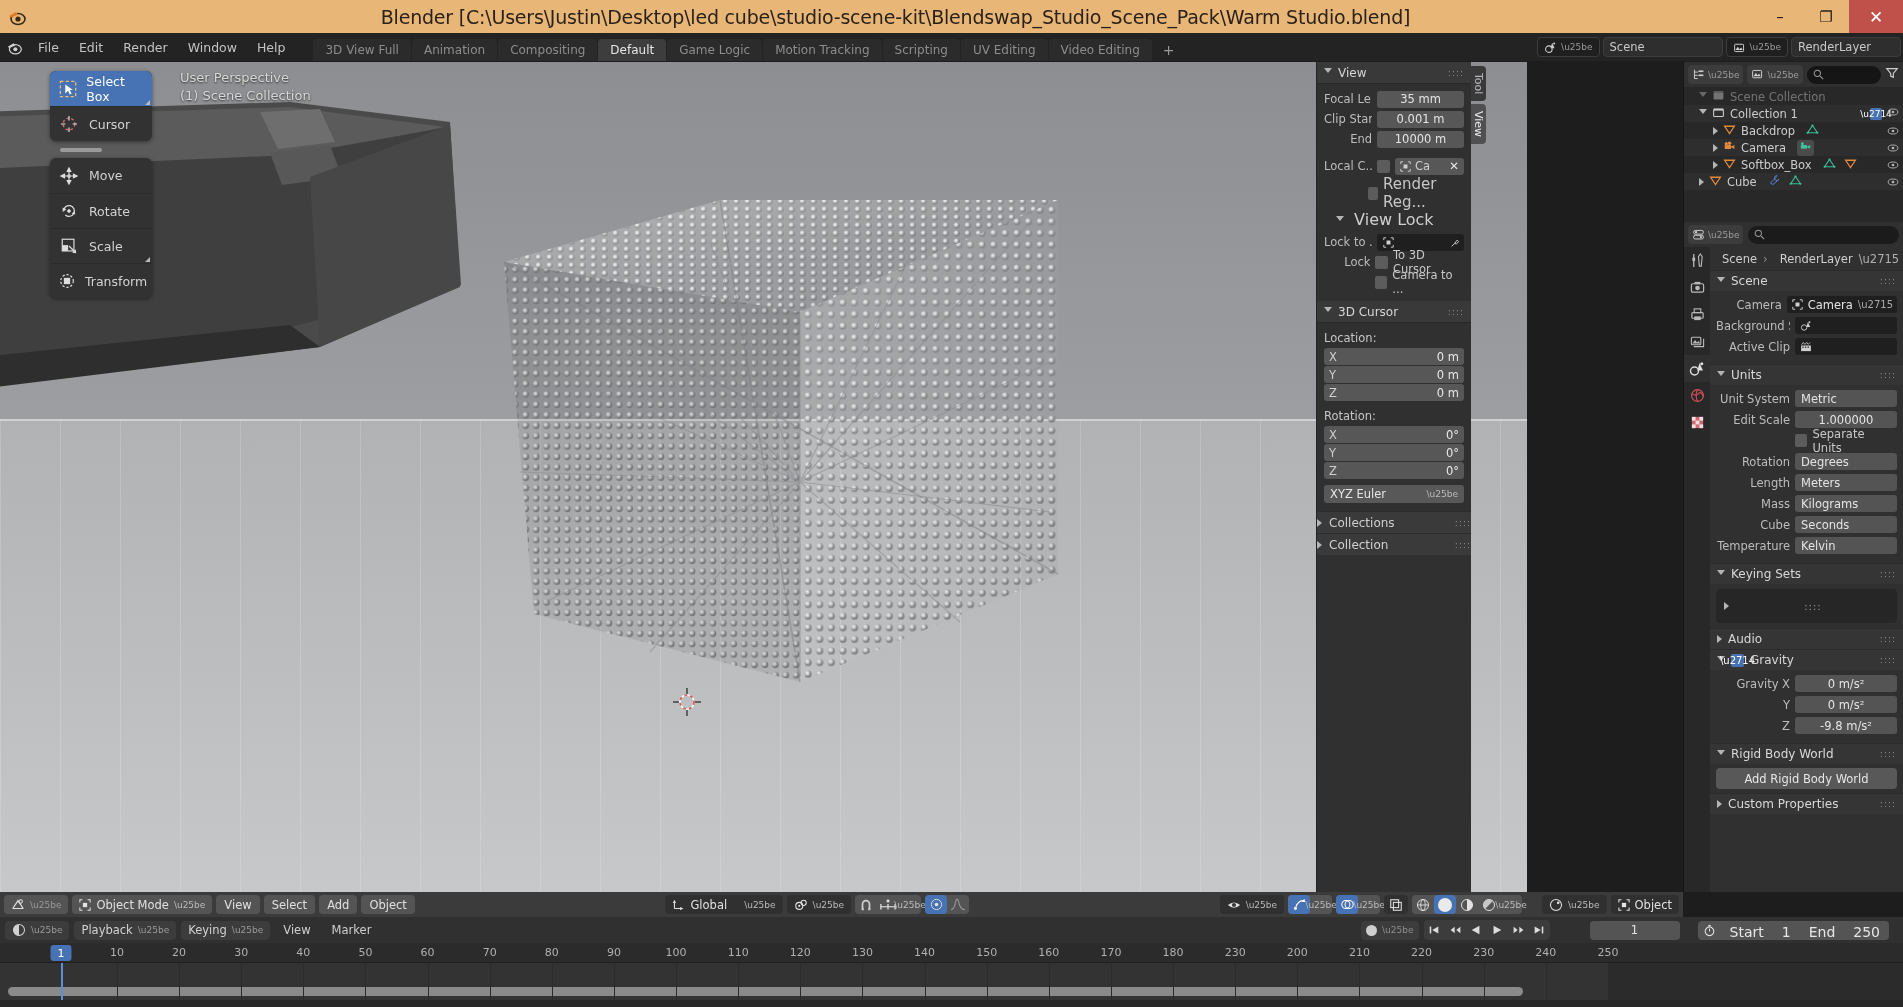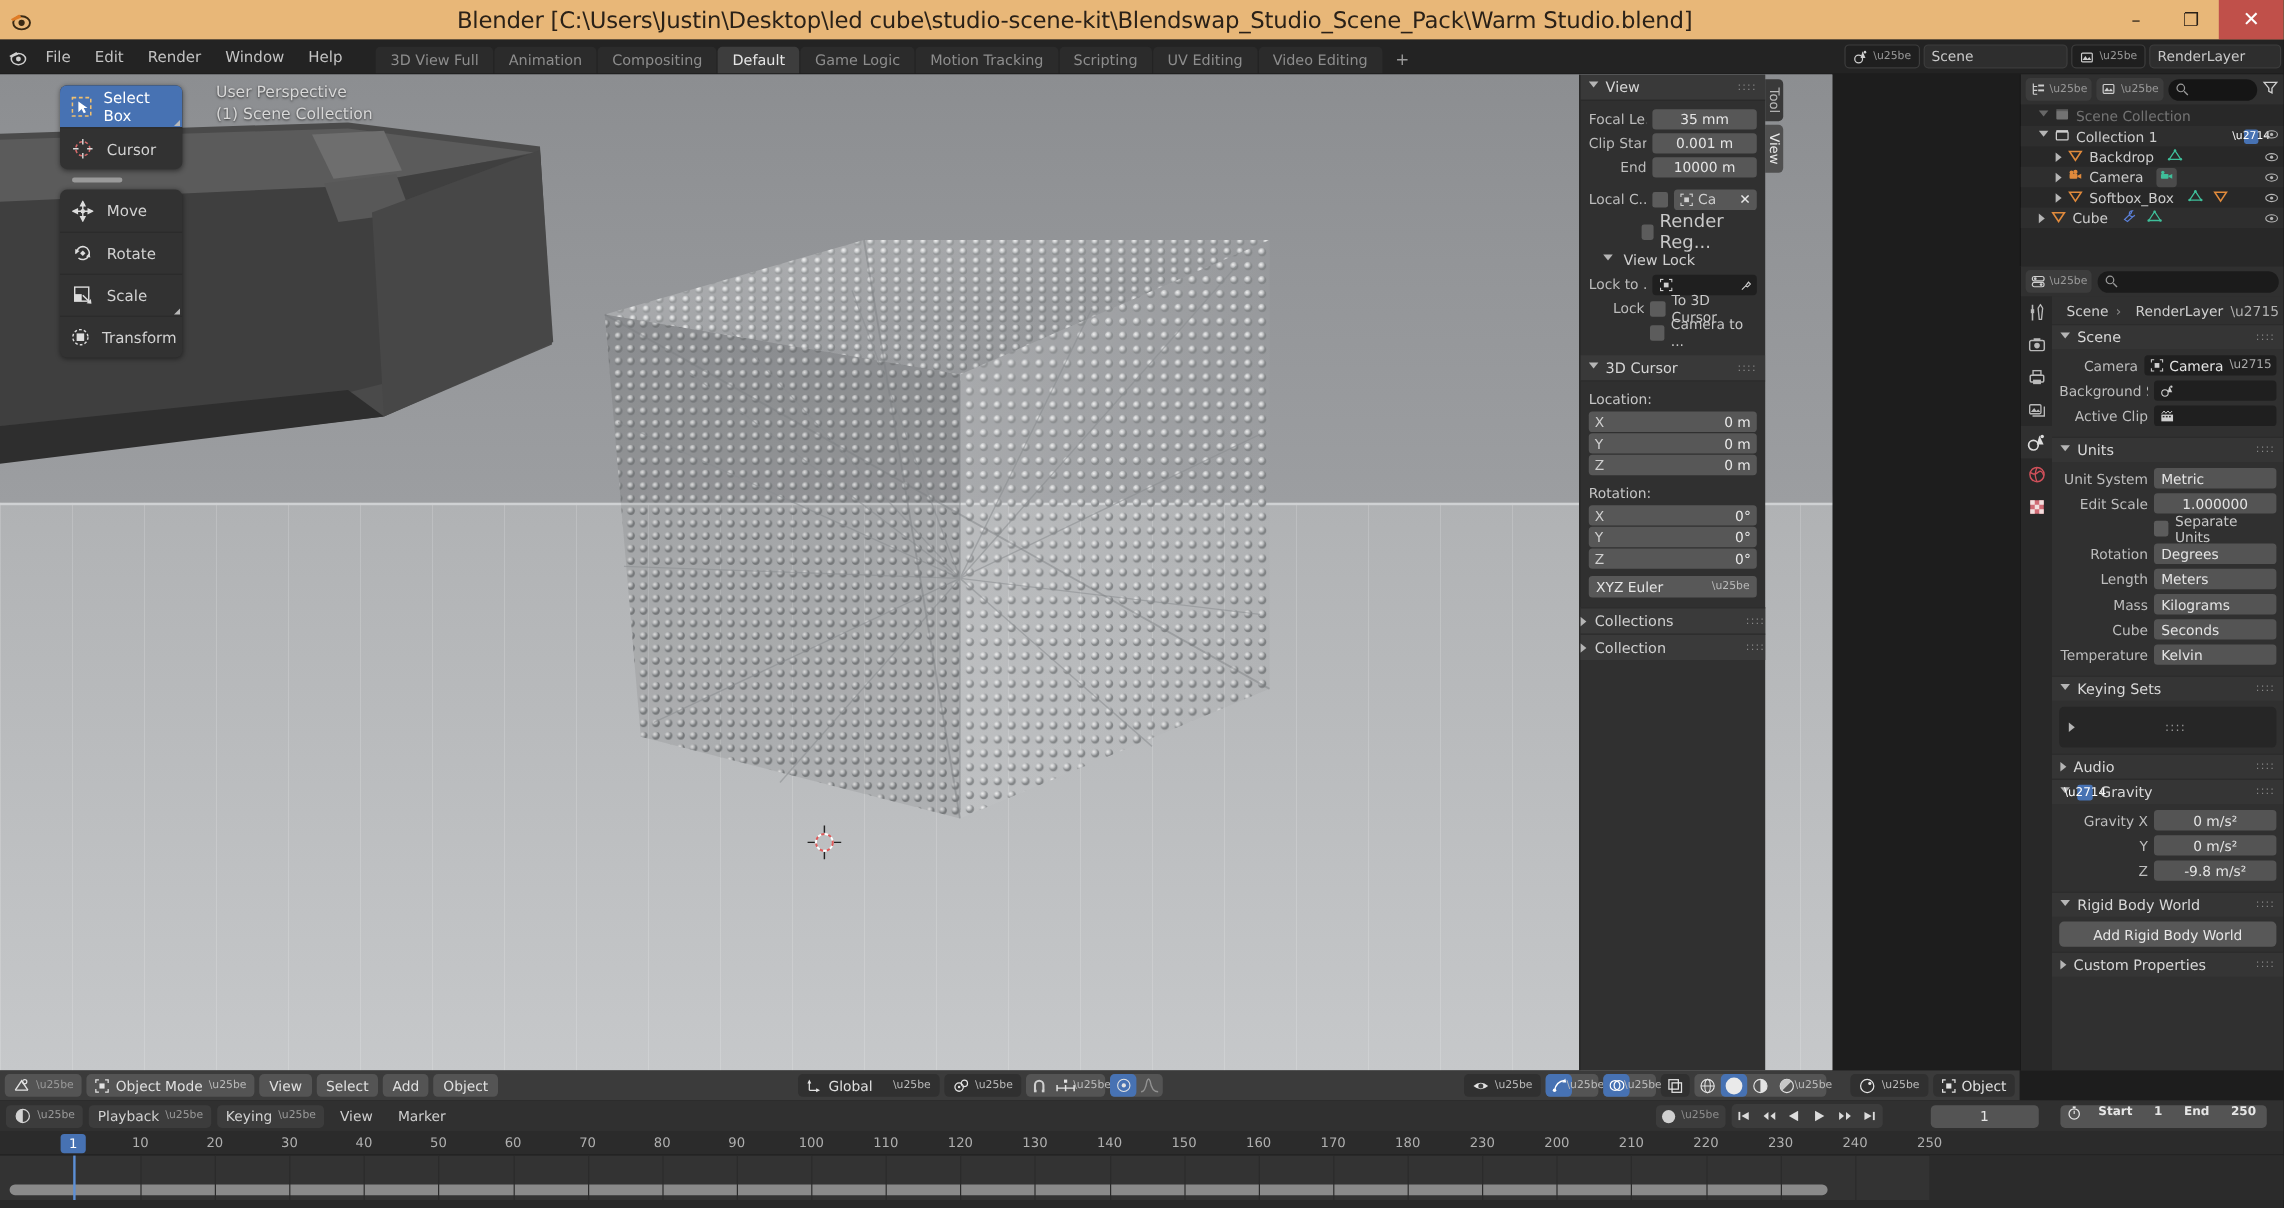--- a/index.html
+++ b/index.html
@@ -79,21 +79,21 @@
   .np-row { display:flex; align-items:center; height:18px; margin-bottom:2px; gap:5px; }
   .np-lbl { color:#bdbdbd; font-size:11.5px; text-align:right; width:48px; white-space:nowrap; overflow:hidden;}
   .np-val { flex:1; background:#575757; border-radius:3px; height:17px; color:#e4e4e4;
      font-size:11.5px; display:flex; align-items:center; justify-content:center; }
   .np-val.dark { background:#1f1f1f; justify-content:flex-start; padding-left:6px; }
   .np-vsplit { flex:1; background:#575757; border-radius:3px; height:17px; color:#dcdcdc;
      font-size:11.5px; display:flex; align-items:center; padding:0 5px; }
   .np-vsplit .l { color:#cfcfcf; }
   .np-vsplit .r { margin-left:auto; color:#e8e8e8; }
   .np-chk { width:13px; height:13px; background:#5c5c5c; border-radius:2px; }
-  .np-sub { color:#cfcfcf; font-size:12px; padding:6px 0 4px 12px; }
+  .np-sub { color:#cfcfcf; font-size:16px; padding:6px 0 4px 12px; }
   .np-sel { background:#585858; border-radius:3px; height:18px; display:flex; align-items:center;
      padding:0 6px; color:#e4e4e4; font-size:11.5px; width:100%; }
   .np-coll { display:flex; align-items:center; height:22px; background:#3a3a3a;
      margin:0 -7px; padding:0 7px; color:#d0d0d0; font-size:12px; gap:7px;
      border-top:1px solid #2c2c2c;}
   .tri { width:0;height:0;border-left:5px solid #b5b5b5;border-top:4px solid transparent;border-bottom:4px solid transparent;}
   .tri.dn { border-left:4px solid transparent;border-right:4px solid transparent;border-top:5px solid #b5b5b5;}
 
   
   .vtabs { position:absolute; right:40px; top:4px; width:16px; }
@@ -164,22 +164,22 @@
   .timeline { position:absolute; left:0; top:917px; width:1903px; height:90px; background:#282828; }
   .tl-hdr { display:flex; align-items:center; height:26px; padding:0 5px; gap:5px; background:#303030;}
   .tl-chip { background:#3c3c3c; border-radius:4px; height:19px; display:flex; align-items:center;
      padding:0 7px; gap:5px; color:#d2d2d2; font-size:11.5px;}
   .tl-plain { color:#cfcfcf; font-size:11.5px; padding:0 8px; }
   .tl-trans { display:flex; align-items:center; background:#3c3c3c; border-radius:4px; height:20px; }
   .tl-tb { width:21px; height:20px; display:flex; align-items:center; justify-content:center;
      color:#dcdcdc; font-size:10px;}
   .tl-num { background:#545454; border-radius:4px; height:19px; width:90px; display:flex;
      align-items:center; justify-content:center; color:#e6e6e6; font-size:11.5px;}
-  .tl-se { background:#545454; border-radius:4px; height:19px; display:flex; align-items:flex-start;
-     color:#e6e6e6; font-size:10px;font-weight:bold; }
+  .tl-se { background:#545454; border-radius:4px; height:19px; display:flex; align-items:flex-end;
+     color:#e6e6e6; font-size:14px; }
   .tl-se span { padding:0 9px; }
   .tl-ruler { position:relative; height:20px; background:#2b2b2b; border-bottom:1px solid #1f1f1f;}
   .tl-tick { position:absolute; top:3px; color:#b0b0b0; font-size:11px; transform:translateX(-50%); }
   .tl-body { position:relative; height:37px; background:#333333; }
   .tl-vline { position:absolute; top:0; bottom:0; width:1px; background:#2b2b2b; }
   .tl-play { position:absolute; top:0; bottom:0; width:2px; background:#5c8fd6; }
   .tl-cur { position:absolute; top:2px; height:16px; background:#4772b3; border-radius:3px;
      color:#fff; font-size:11px; display:flex; align-items:center; justify-content:center;
      padding:0 7px; transform:translateX(-50%); }
   .tl-scroll { position:absolute; left:8px; right:380px; bottom:4px; height:9px;

